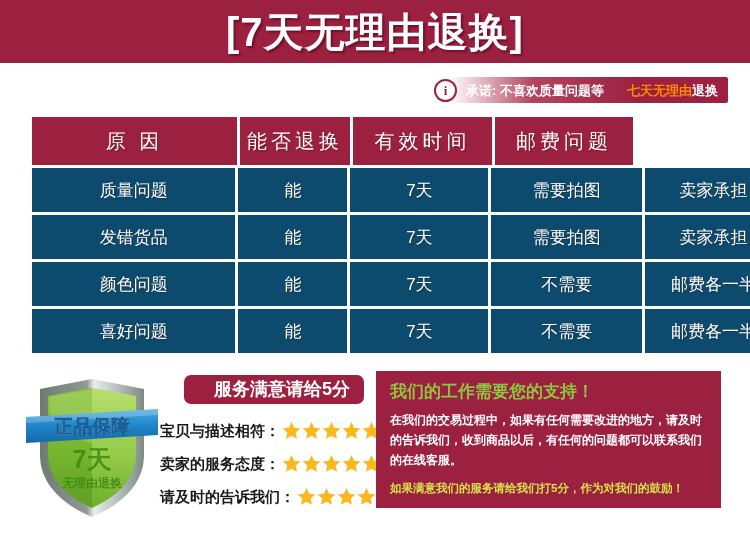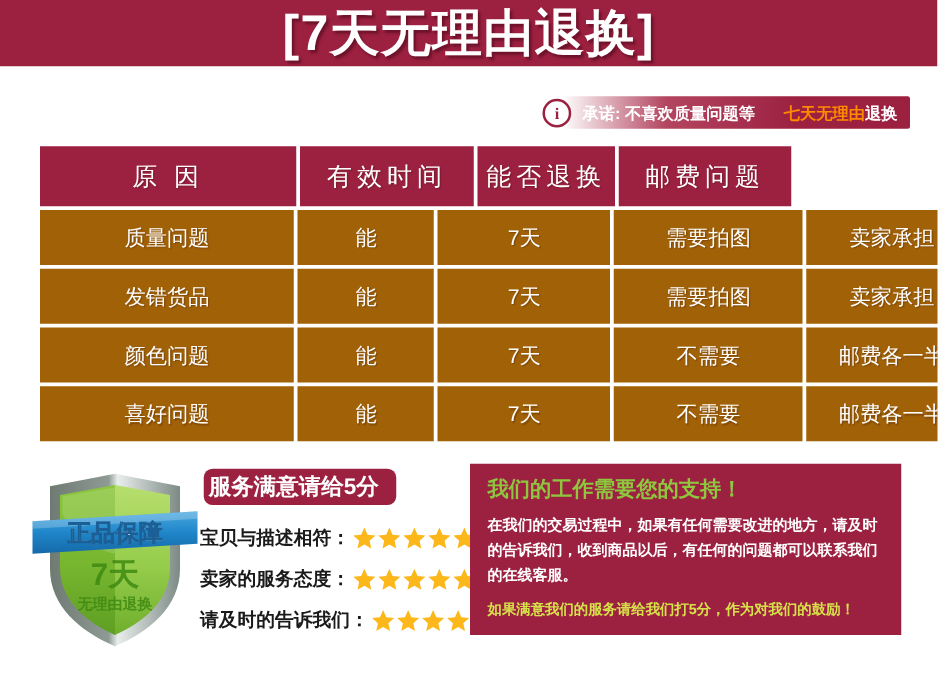--- a/index.html
+++ b/index.html
@@ -6,21 +6,21 @@
   body{
     width:750px;height:539px;
     background:#ffffff;
     font-family:"Liberation Sans","DejaVu Sans",sans-serif;
     overflow:hidden;position:relative;
   }
   .page{width:750px;height:539px;position:relative;}
 
   
   .title-banner{
-    position:absolute;left:0;top:0;width:750px;height:53px;
+    position:absolute;left:0;top:0;width:750px;height:63px;
     background:#9c2040;
     display:flex;align-items:center;justify-content:center;
   }
   .title-text{
     color:#ffffff;
     font-size:40px;
     font-weight:bold;
     letter-spacing:1px;
     line-height:1;
     text-shadow:2px 2px 2px rgba(70,8,24,.55);
@@ -65,21 +65,21 @@
     display:flex;flex-direction:column;
     gap:3px;
     padding-left:32px;
   }
   .trow{display:flex;width:750px;gap:3px;}
   .thead .tcell{
     background:#9c2040;height:48px;
     font-size:20px;letter-spacing:4px;
   }
   .tbody-row .tcell{
-    background:#a16207;height:44px;
+    background:#0c4a6e;height:44px;
     font-size:17px;
   }
   .tcell{
     display:flex;align-items:center;justify-content:center;
     color:#ffffff;font-weight:normal;
     text-shadow:1px 1px 1px rgba(60,20,10,.35);
     box-sizing:border-box;white-space:nowrap;
   }
   .c0{width:205px;}
   .c1{width:110px;}
@@ -101,25 +101,25 @@
   
   .ratings{
     position:absolute;left:160px;top:12px;width:230px;
   }
   .score-pill{
     display:inline-block;
     background:#9c2040;
     border-radius:7px;
     color:#ffffff;
     font-size:18px;font-weight:bold;
-    padding:5px 14px 6px 4px;
+    padding:5px 14px 6px 30px;
     line-height:1;
     white-space:nowrap;
     margin-bottom:10px;
-    margin-left:3px;
+    margin-left:24px;
   }
   .rate-row{
     display:flex;align-items:center;
     height:33px;
     white-space:nowrap;
     text-align:center;
   }
   .rate-label{
     font-size:15px;color:#1a1a1a;font-weight:bold;
     line-height:1;
@@ -170,22 +170,22 @@
     <div class="notice-pill">
       <div class="info-icon">i</div>
       <div class="notice-text"><span>承诺: 不喜欢质量问题等</span><span class="hl">七天无理由</span><span>退换</span></div>
     </div>
   </div>
 
   <div class="table">
 
     <div class="trow thead">
       <div class="tcell c0">原 因</div>
+      <div class="tcell c1">能否退换</div>
       <div class="tcell c2">有效时间</div>
-      <div class="tcell c1">能否退换</div>
       <div class="tcell c4">邮费问题</div>
     </div>
 
     <div class="trow tbody-row">
       <div class="tcell c0">质量问题</div>
       <div class="tcell c1">能</div>
       <div class="tcell c2">7天</div>
       <div class="tcell c3">需要拍图</div>
       <div class="tcell c4">卖家承担</div>
     </div>

